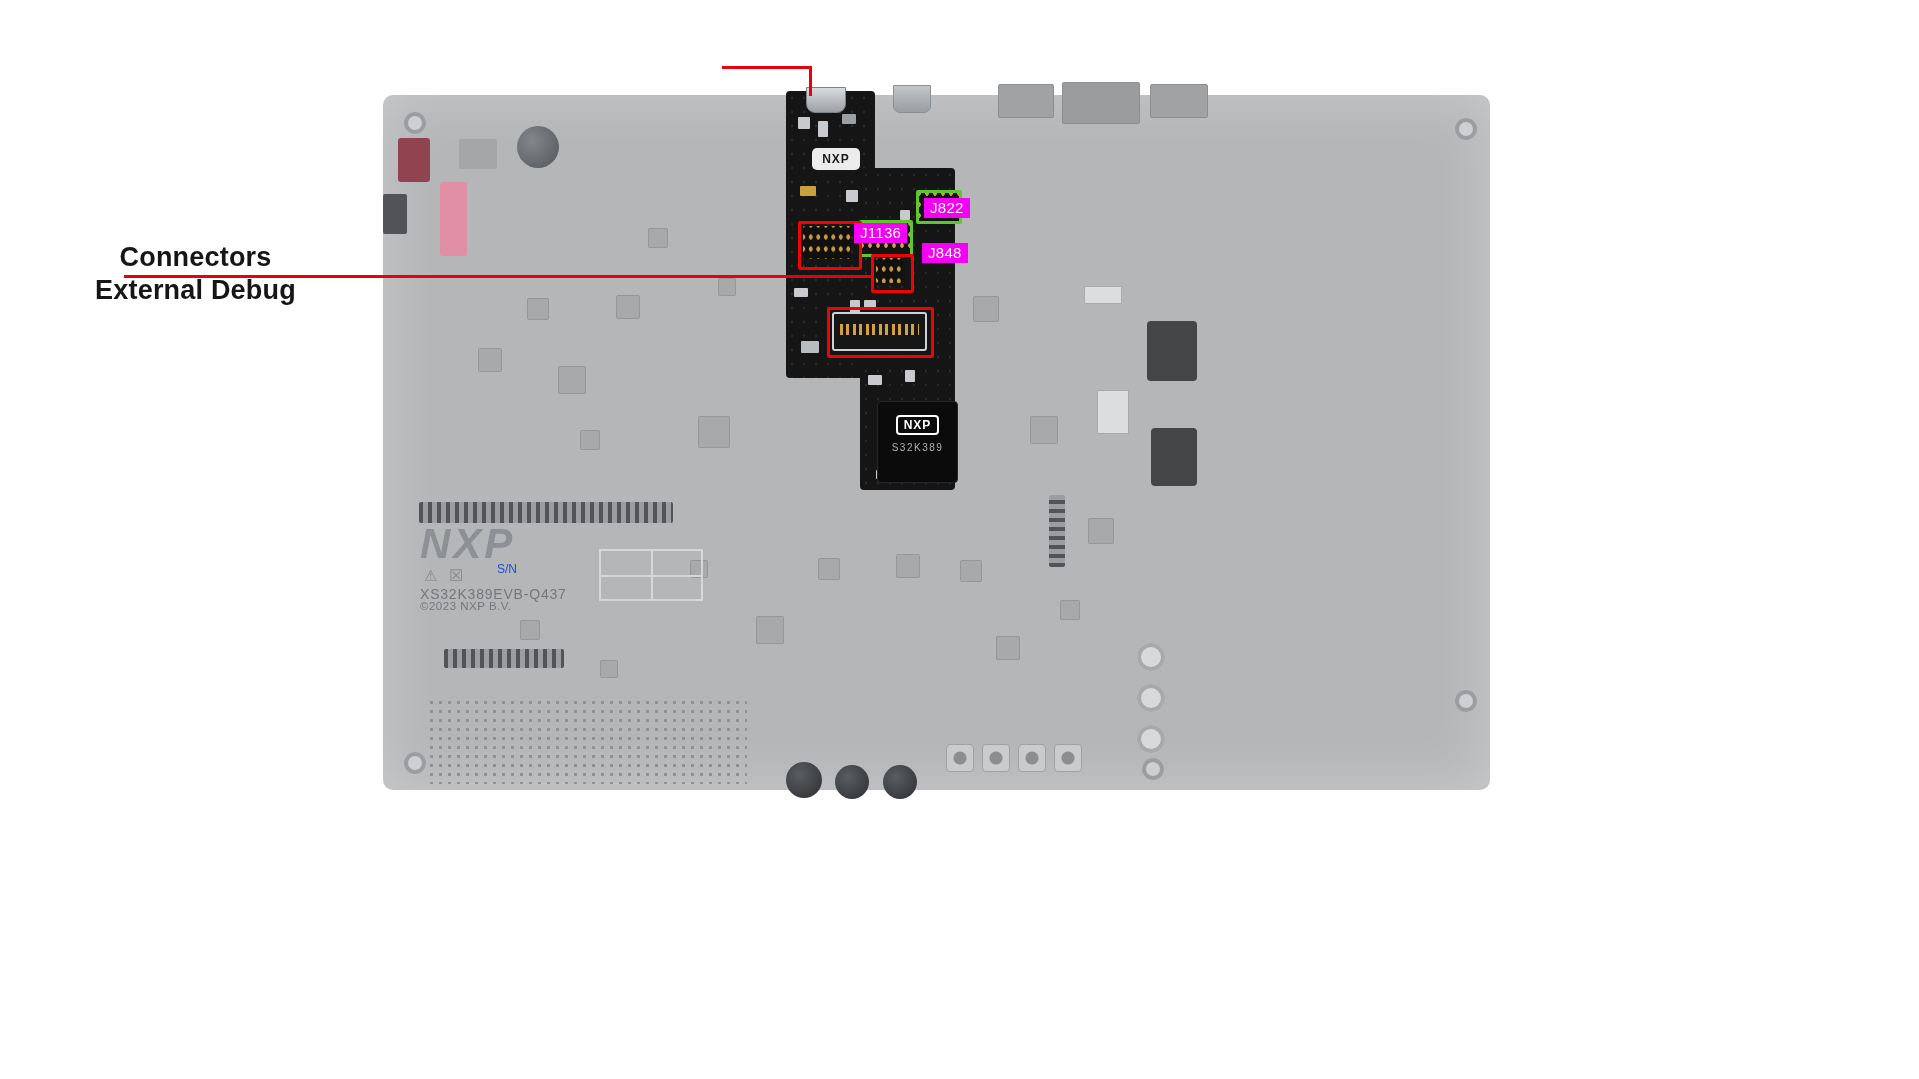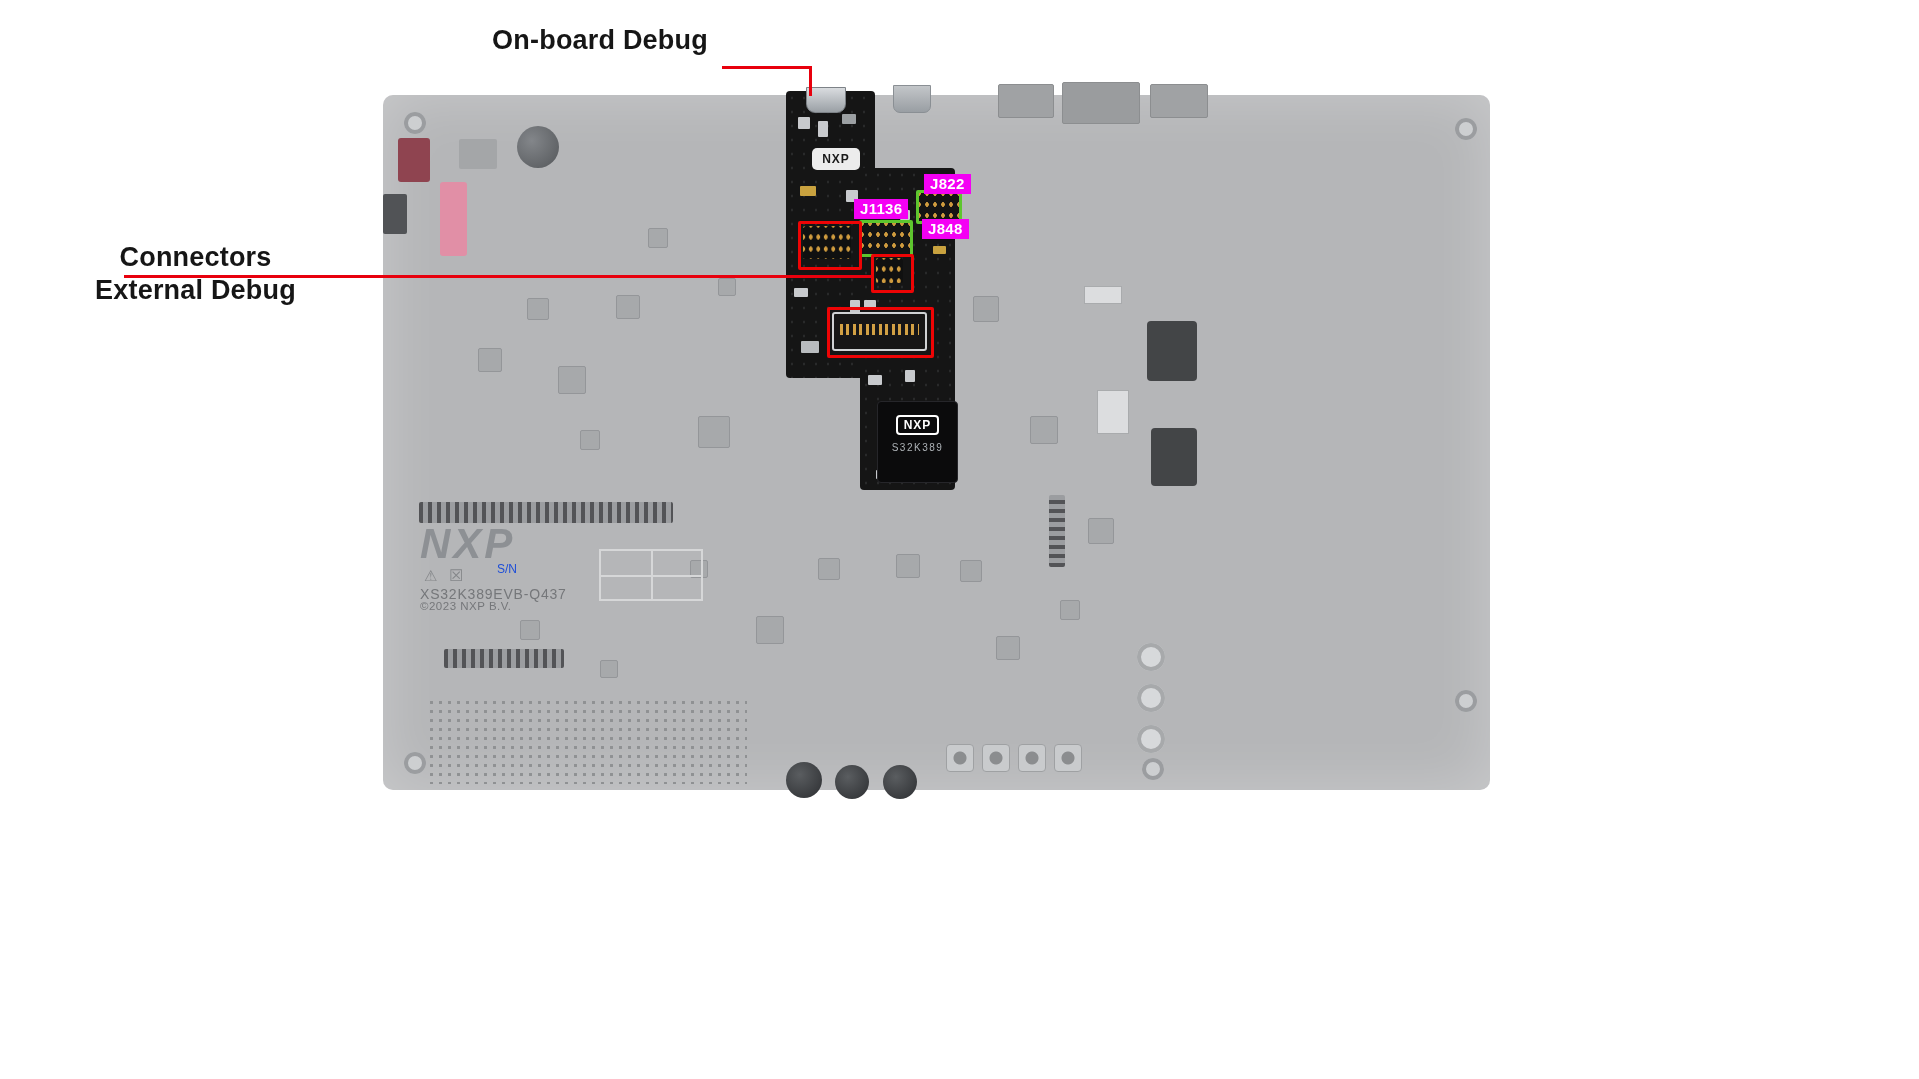--- a/index.html
+++ b/index.html
@@ -16,22 +16,22 @@
          background-image:radial-gradient(rgba(190,195,200,.12) 1px,transparent 1.5px);
          background-size:12px 14px;}
   .usb{background:linear-gradient(#d9dcdf,#9aa0a5);border:1px solid #7d8287;
        border-radius:0 0 9px 9px;z-index:26;}
   .pins{background-color:#101010;background-image:radial-gradient(#cf9b3e 1.5px,transparent 1.9px);
         background-size:7.5px 12px;background-position:4px 5px;border-radius:2px;z-index:26;}
   .redbox{border:3px solid var(--highlight-red,#ee0405);border-radius:2px;z-index:40;background:transparent;}
   .greenbox{border:3px solid var(--highlight-green,#5ec62e);border-radius:2px;z-index:38;
             background-color:#141414;background-image:radial-gradient(#cf9b3e 1.5px,transparent 2px);
             background-size:8px 11px;background-position:4px 6px;}
-  .jlabel{background:var(--label-magenta,#f400f4);color:#fff;font-size:15px;font-weight:700;
-          padding:1px 6px;z-index:50;letter-spacing:.3px;line-height:18px;}
+  .jlabel{background:var(--label-magenta,#f400f4);color:#fff;font-size:15px;font-weight:400;
+          padding:1px 6px;z-index:50;letter-spacing:.3px;line-height:18px;margin-top:24px;}
   .leader{background:var(--leader,#e8000d);z-index:45;}
   .annotation{font-size:27px;font-weight:600;color:#161616;text-align:center;line-height:33px;
               letter-spacing:.2px;z-index:60;}
   .chip{background:#0b0b0c;border:1px solid #26262a;border-radius:4px;z-index:26;
         display:flex;flex-direction:column;align-items:center;}
   .nxp-badge{border:2px solid #fff;border-radius:4px;color:#fff;font-weight:700;font-size:12px;
              line-height:16px;padding:0 6px;letter-spacing:1px;}
   .adapter-logo{background:#ececec;color:#1a1a1a;font-weight:700;font-size:12px;display:flex;
                 align-items:center;justify-content:center;border-radius:5px;z-index:26;letter-spacing:1px;}
   .silk{color:#75777a;z-index:6;}
@@ -153,21 +153,20 @@
   <div class="abs chip" style="left:877px;top:401px;width:79px;height:80px">
     <div class="nxp-badge" style="margin-top:13px">NXP</div>
     <div style="margin-top:7px;font-size:10px;color:#aeb3b7;letter-spacing:1.5px">S32K389</div>
   </div>
 
   <div class="abs leader" style="left:722px;top:66px;width:90px;height:3px"></div>
   <div class="abs leader" style="left:809px;top:66px;width:3px;height:30px"></div>
   <div class="abs leader" style="left:124px;top:275px;width:748px;height:3px"></div>
 
   <div class="abs annotation" style="left:455px;top:24px;width:290px">
-    <div>On-board Debug</div>
   </div>
   <div class="abs annotation" style="left:58px;top:241px;width:275px">
     <div>Connectors</div>
     <div>External Debug</div>
   </div>
 
   <div class="abs silk" style="left:420px;top:520px;font-size:42px;font-weight:700;font-style:italic;color:#8d9094;letter-spacing:3px">NXP</div>
   <div class="abs silk" style="left:424px;top:567px;font-size:15px;color:#85878a">⚠</div>
   <div class="abs silk" style="left:449px;top:566px;font-size:16px;color:#85878a">☒</div>
   <div class="abs silk" style="left:497px;top:562px;font-size:12px;color:#1d4ed8">S/N</div>

